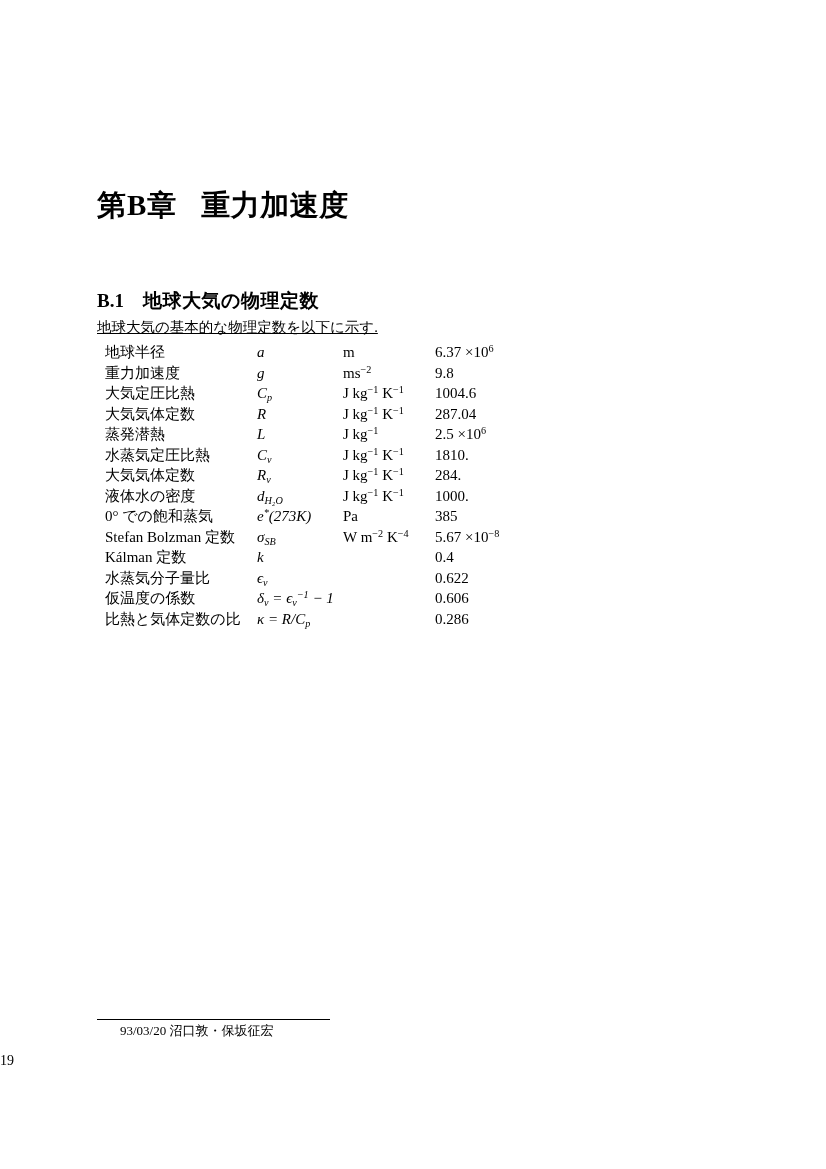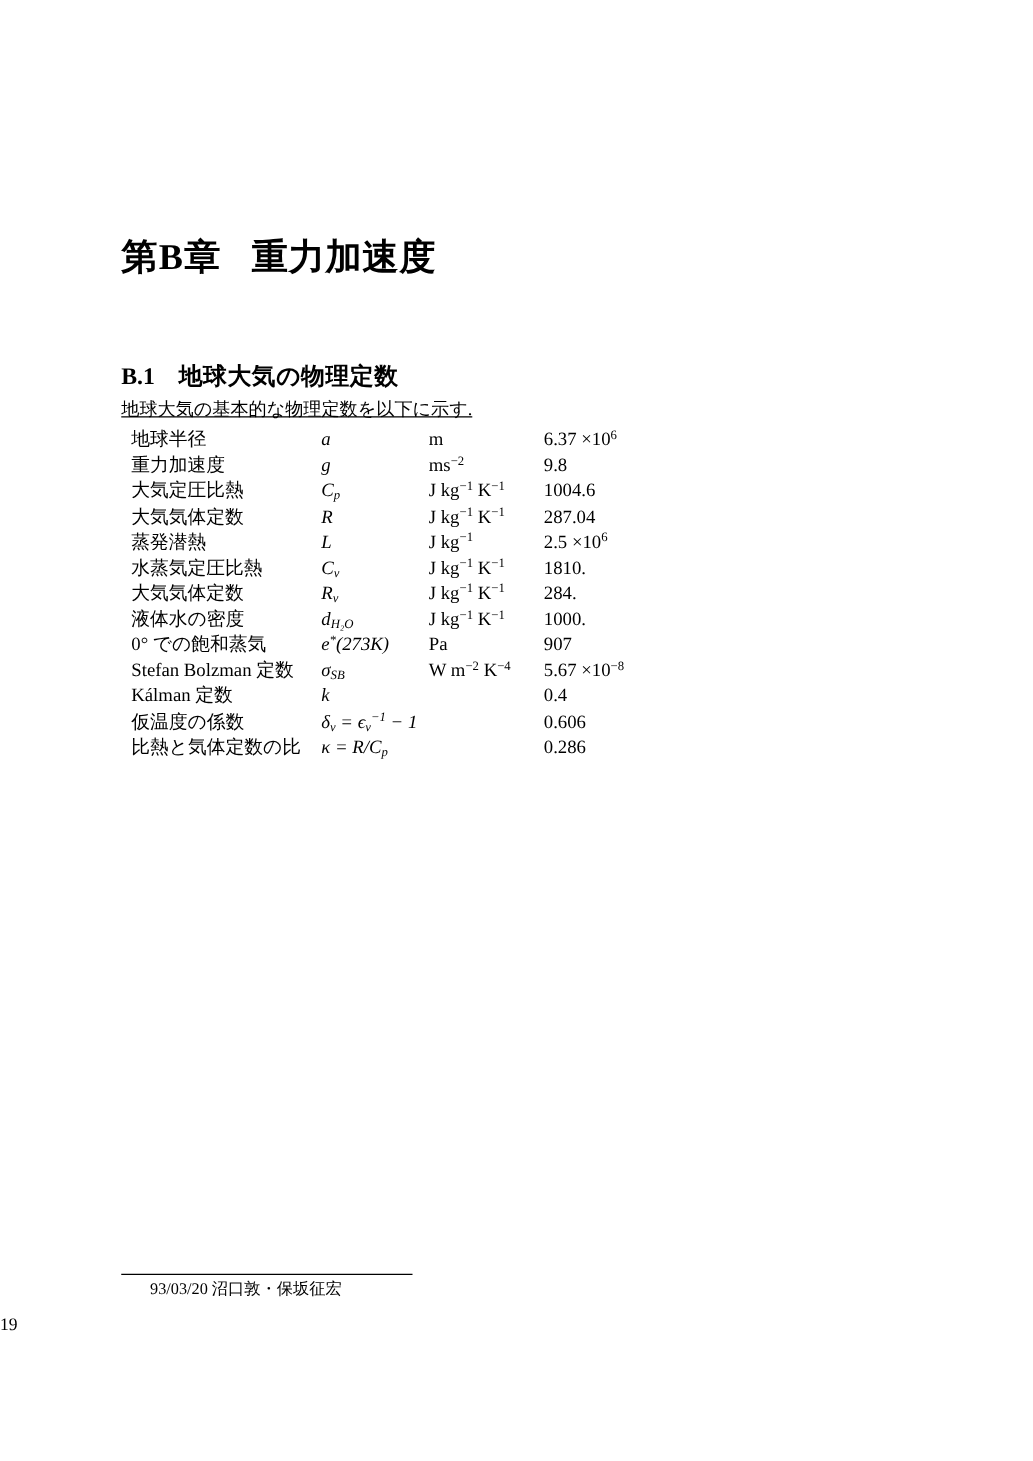--- a/index.html
+++ b/index.html
@@ -186,37 +186,43 @@
       <td class="c-name">液体水の密度</td>
       <td class="c-symbol">d<sub>H₂O</sub></td>
       <td class="c-unit">J kg<sup>−1</sup> K<sup>−1</sup></td>
       <td class="c-value">1000.</td>
     </tr>
 
     <tr>
       <td class="c-name">0° での飽和蒸気</td>
       <td class="c-symbol">e<sup>*</sup>(273K)</td>
       <td class="c-unit">Pa</td>
-      <td class="c-value">907</td>
+      <td class="c-value">385</td>
     </tr>
 
     <tr>
       <td class="c-name">Stefan Bolzman 定数</td>
       <td class="c-symbol">σ<sub>SB</sub></td>
       <td class="c-unit">W m<sup>−2</sup> K<sup>−4</sup></td>
       <td class="c-value">5.67 ×10<sup>−8</sup></td>
     </tr>
 
     <tr>
       <td class="c-name">Kálman 定数</td>
       <td class="c-symbol">k</td>
       <td class="c-unit"></td>
       <td class="c-value">0.4</td>
     </tr>
 
+    <tr>
+      <td class="c-name">水蒸気分子量比</td>
+      <td class="c-symbol">ϵ<sub>v</sub></td>
+      <td class="c-unit"></td>
+      <td class="c-value">0.622</td>
+    </tr>
 
     <tr>
       <td class="c-name">仮温度の係数</td>
       <td class="c-symbol">δ<sub>v</sub> = ϵ<sub>v</sub><sup>−1</sup> − 1</td>
       <td class="c-unit"></td>
       <td class="c-value">0.606</td>
     </tr>
 
     <tr>
       <td class="c-name">比熱と気体定数の比</td>

